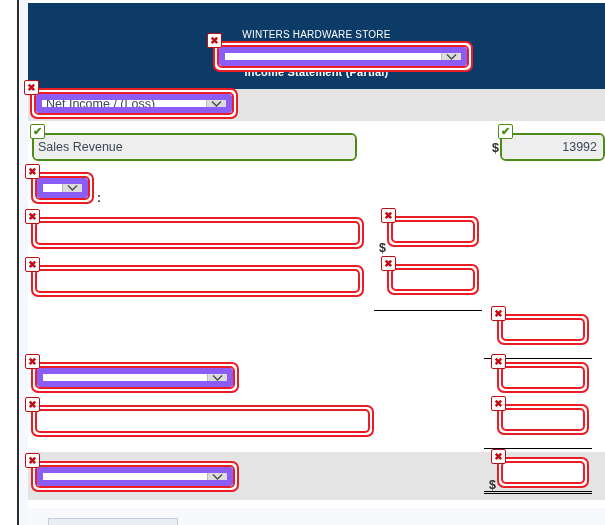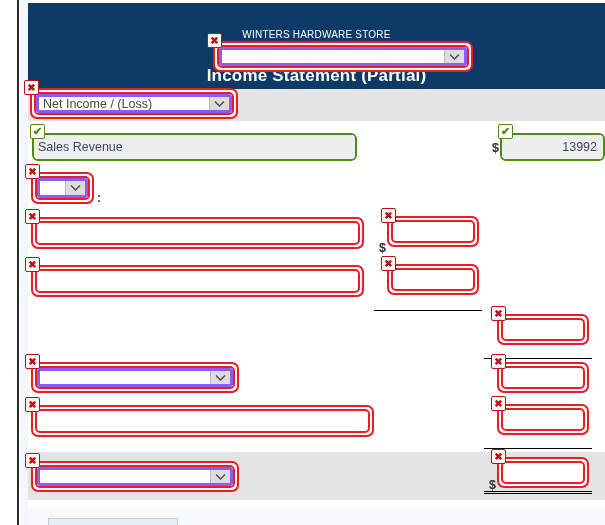--- a/index.html
+++ b/index.html
@@ -25,21 +25,21 @@
   }
 
   
   .banner {
     position: absolute; left:0; top:3px; width:577px; height:86px;
     background:#0c3b68;
     color:#ffffff;
     text-align:center;
   }
   .banner .t1 { font-size:10px; font-weight:normal; letter-spacing:.2px; padding-top:26px; }
-  .banner .t2 { font-size:17px; font-weight:bold; letter-spacing:.2px; padding-top:1px;margin-top:25px; }
+  .banner .t2 { font-size:11px; font-weight:bold; letter-spacing:.2px; padding-top:1px;margin-top:25px; }
 
   
   .band       { position:absolute; left:0; width:577px; }
   .band.grey  { background:#e4e4e4; }
 
   
   
   .err {
     position:absolute;
     border:2px solid #ec1c24;
@@ -90,21 +90,21 @@
     border:none; outline:none; background:transparent;
     font-family:"Liberation Sans", sans-serif;
     font-size:12.5px; color:#3c4858;
     padding:0 4px;
   }
   .txt.right { text-align:right; padding-right:6px; }
 
   
   .sel {
     position:absolute; left:0; top:0; width:100%; height:100%;
-    background:#ffffff; border:3px solid #8b5cf6;
+    background:#ffffff; border:6px solid #8b5cf6;
   }
   .sel .val {
     position:absolute; left:4px; top:0; right:22px; height:100%;
     display:flex; align-items:center;
     font-size:12.5px; color:#3c4858;
     white-space:nowrap; overflow:hidden;
   }
   .sel .arrow {
     position:absolute; right:0; top:0; width:20px; height:100%;
     background:#dcdcdc; border-left:1px solid #b9b9b9;

